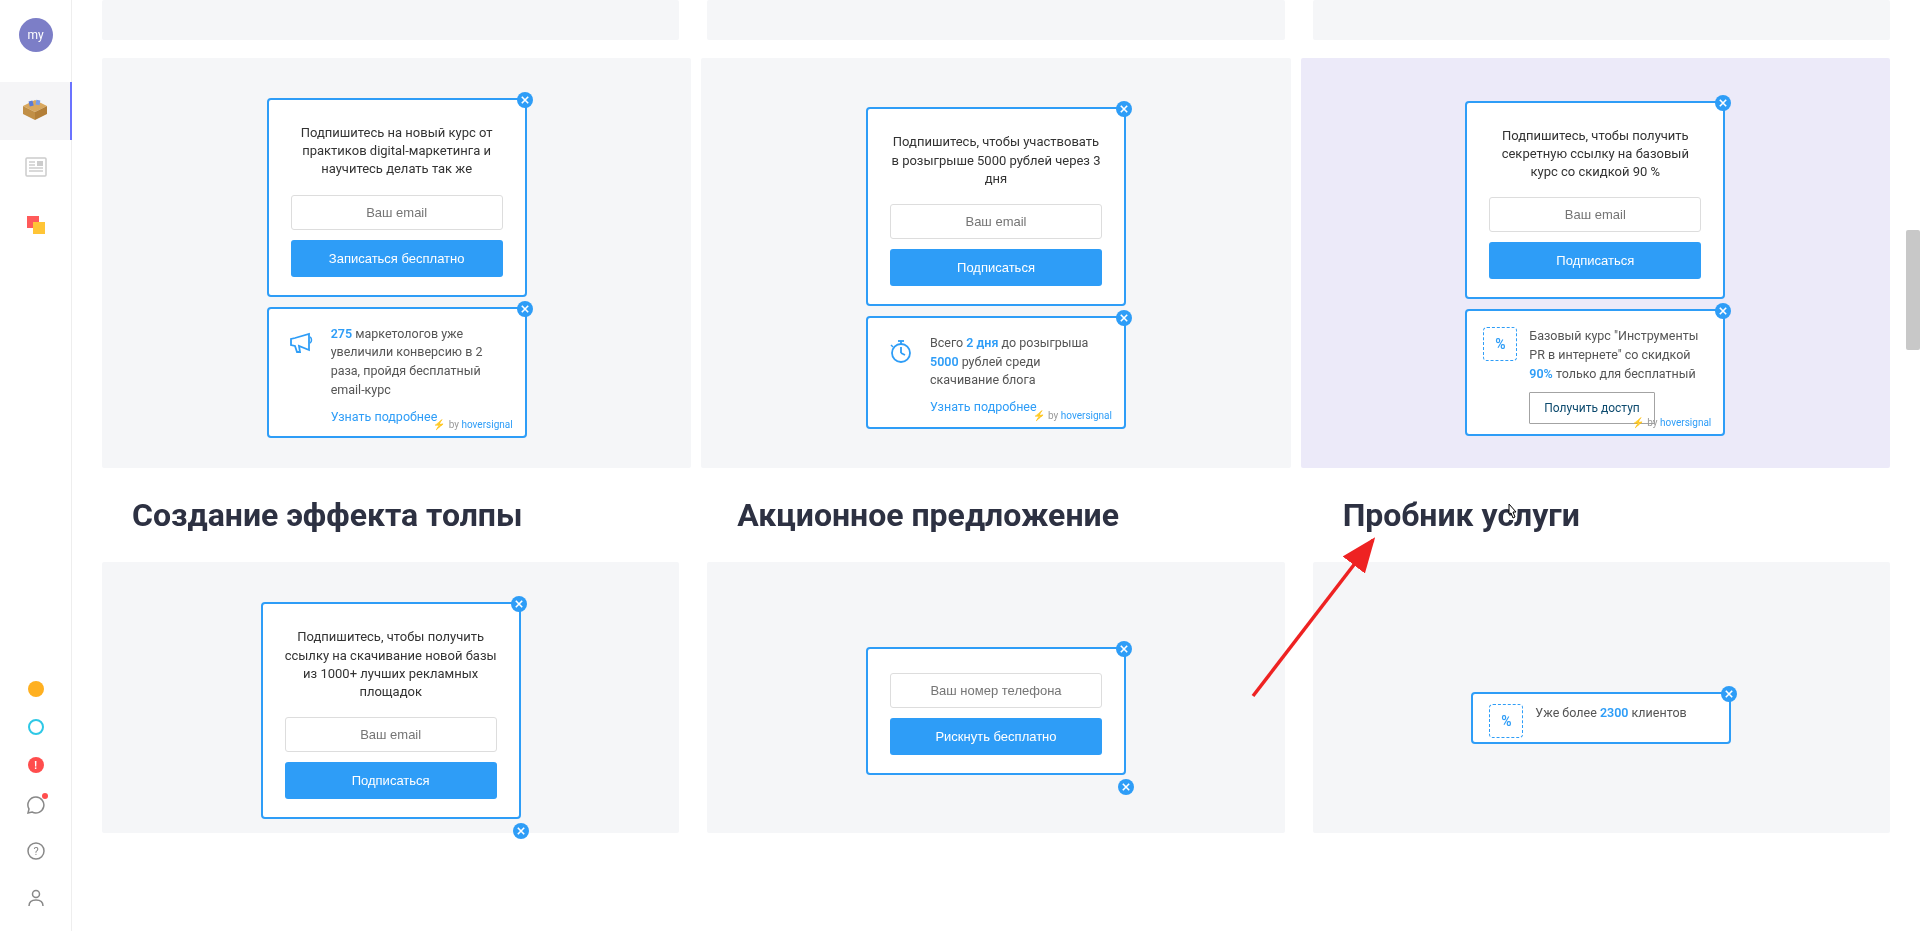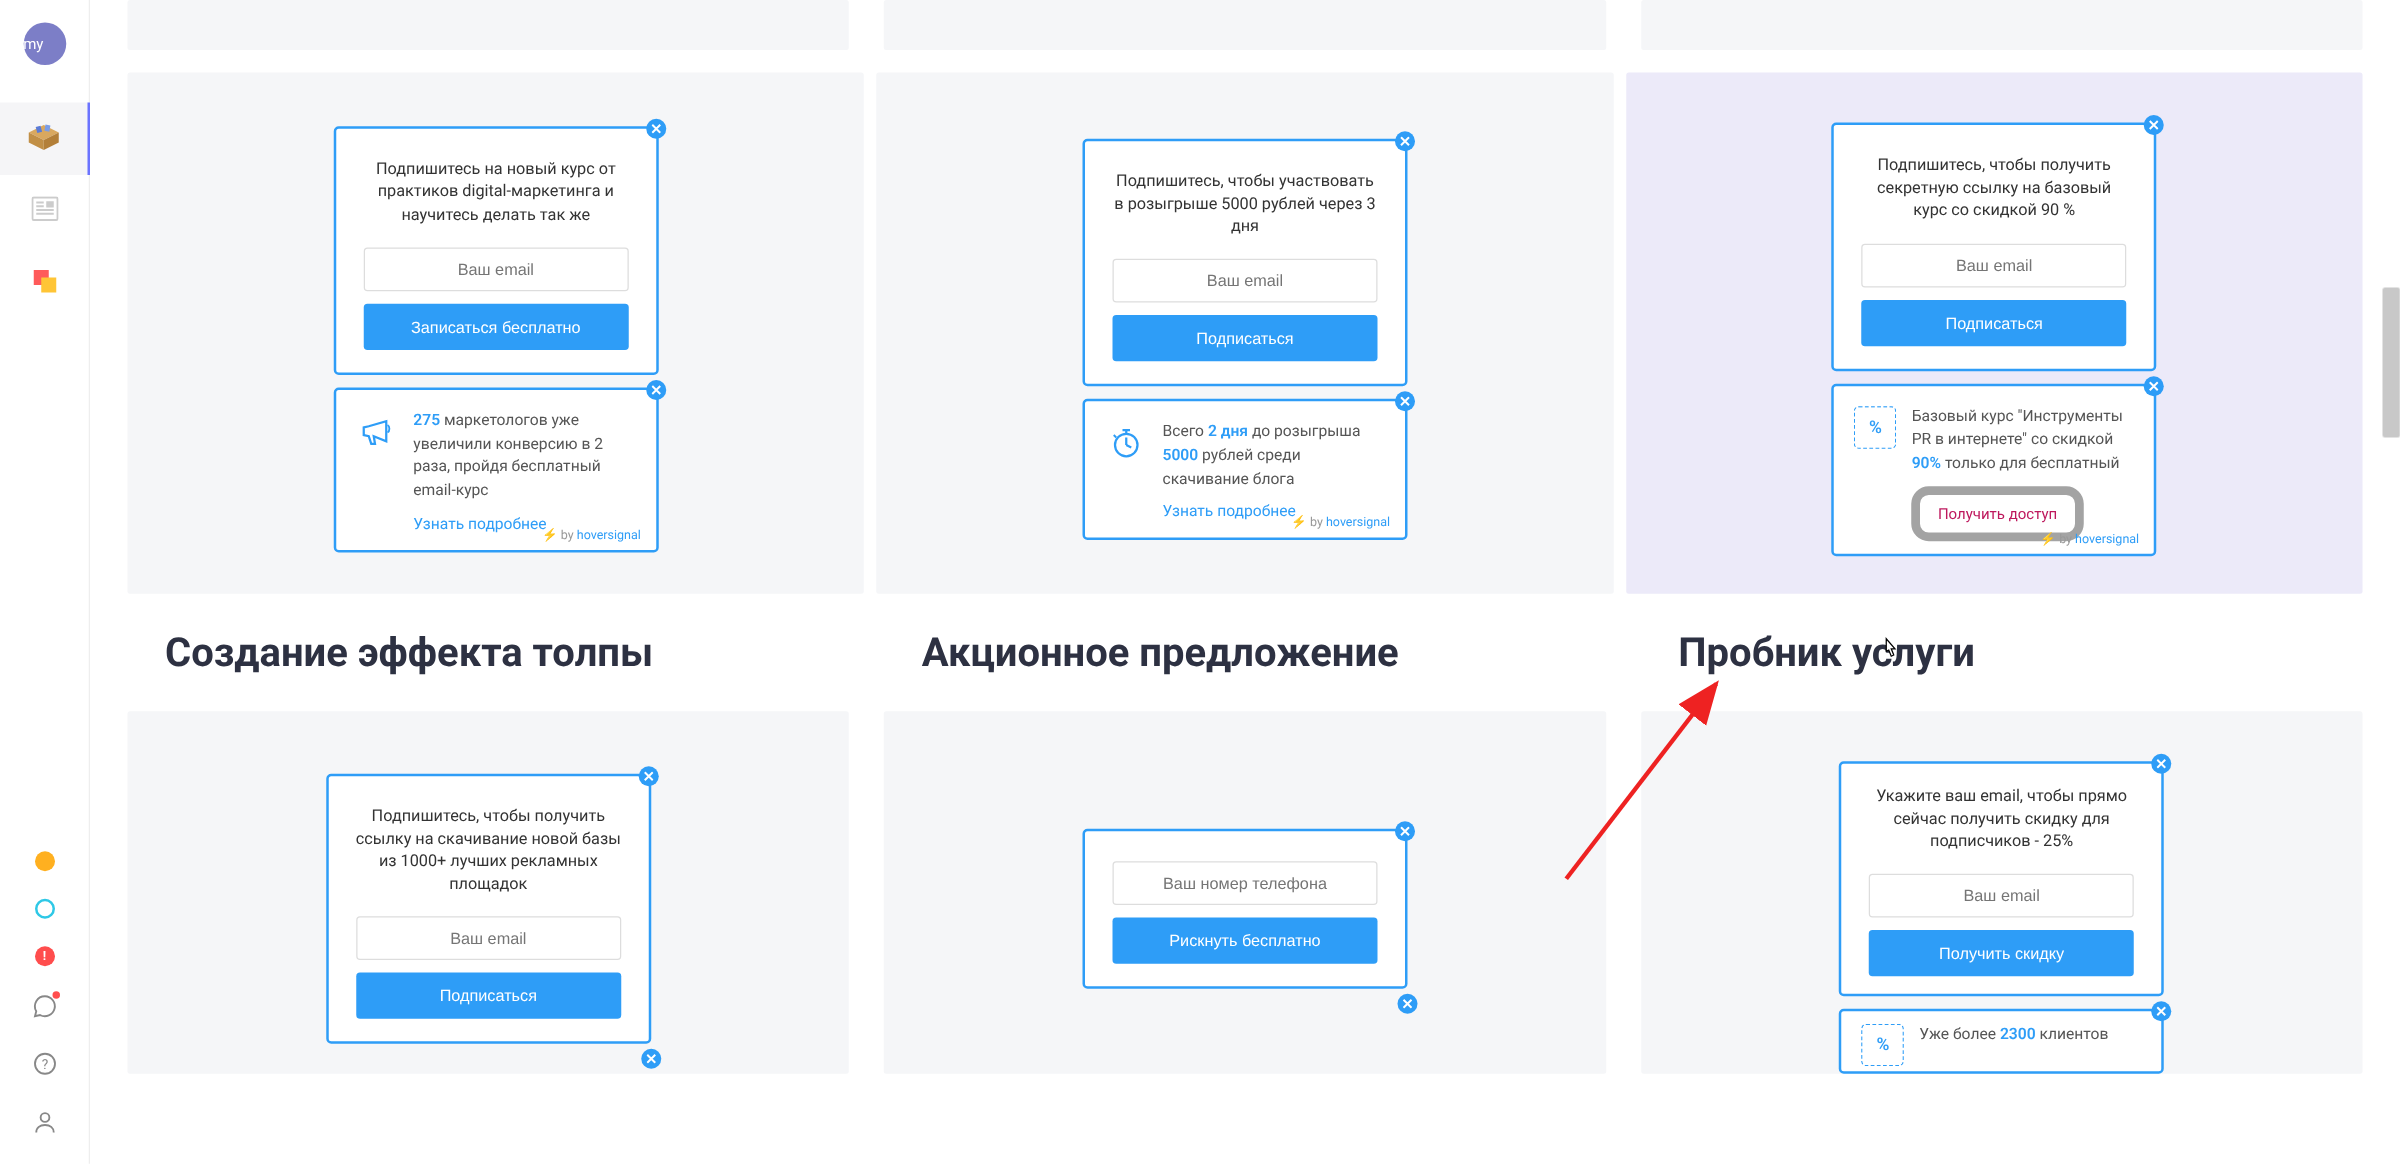--- a/index.html
+++ b/index.html
@@ -18,21 +18,21 @@
   flex-direction: column;
   align-items: center;
   padding-top: 18px;
   z-index: 100;
 }
 .sidebar .avatar {
   width: 34px; height: 34px;
   border-radius: 50%;
   background: #7c7ec7;
   color: #fff;
-  display: flex; align-items: center; justify-content: flex-start;
+  display: flex; align-items: center; justify-content: center;
   font-size: 12px;
   margin-bottom: 30px;
 }
 .sidebar .nav-item {
   width: 72px; height: 58px;
   display: flex; align-items: center; justify-content: center;
   cursor: pointer;
   position: relative;
 }
 .sidebar .nav-item.active {
@@ -159,23 +159,23 @@
 .notif .body .hl { color: #2e9df7; font-weight: 600; }
 .notif .link {
   color: #2e9df7;
   font-size: 12.5px;
   text-decoration: none;
   display: inline-block;
   margin-top: 8px;
 }
 .notif .link-btn {
   display: inline-block;
-  border: 7px solid #a3a3a3;
-  color: #be185d;
-  border-radius: 14px;
+  border: 1px solid #a3a3a3;
+  color: #0c4a6e;
+  border-radius: 1px;
   padding: 6px 14px;
   font-size: 12px;
   margin-top: 8px;
   text-decoration: none;
 }
 .notif .brand {
   position: absolute;
   bottom: 6px; right: 12px;
   font-size: 10px;
   color: #999;
@@ -462,30 +462,20 @@
       <div style="width:260px;position:relative;height:14px;">
         <div style="position:absolute;top:4px;right:-8px;width:16px;height:16px;background:#2e9df7;border-radius:50%;display:flex;align-items:center;justify-content:center;">
           <svg width="8" height="8" viewBox="0 0 10 10">
               <path d="M1 1l8 8M9 1l-8 8" stroke="#fff" stroke-width="2"></path>
             </svg>
         </div>
       </div>
     </div>
 
     <div class="cell" style="min-height:260px;padding-bottom:0;">
-      <div class="popup" style="padding:18px 22px 14px;">
-        <div class="close">
-          <svg viewBox="0 0 10 10">
-              <path d="M1 1l8 8M9 1l-8 8" stroke="#fff" stroke-width="2"></path>
-            </svg>
-        </div>
-        <div class="headline">Укажите ваш email, чтобы прямо сейчас получить скидку для подписчиков - 25%</div>
-        <input class="email-input" placeholder="Ваш email" style="">
-        <button class="cta">Получить скидку</button>
-      </div>
       <div class="notif" style="padding:10px 16px 4px;">
         <div class="close">
           <svg viewBox="0 0 10 10">
               <path d="M1 1l8 8M9 1l-8 8" stroke="#fff" stroke-width="2"></path>
             </svg>
         </div>
         <div class="icon-box dashed">
           <span style="color:#2e9df7;font-size:14px;font-weight:600;">%</span>
         </div>
         <div class="body">

